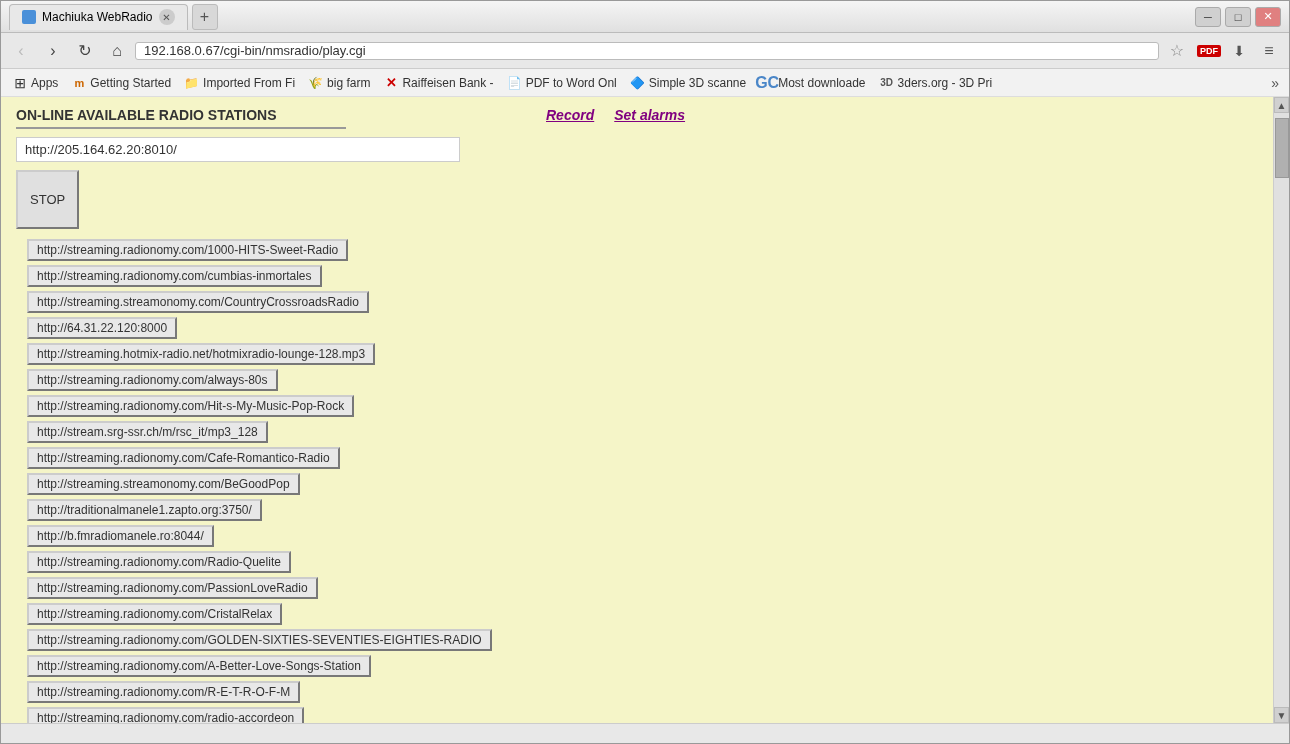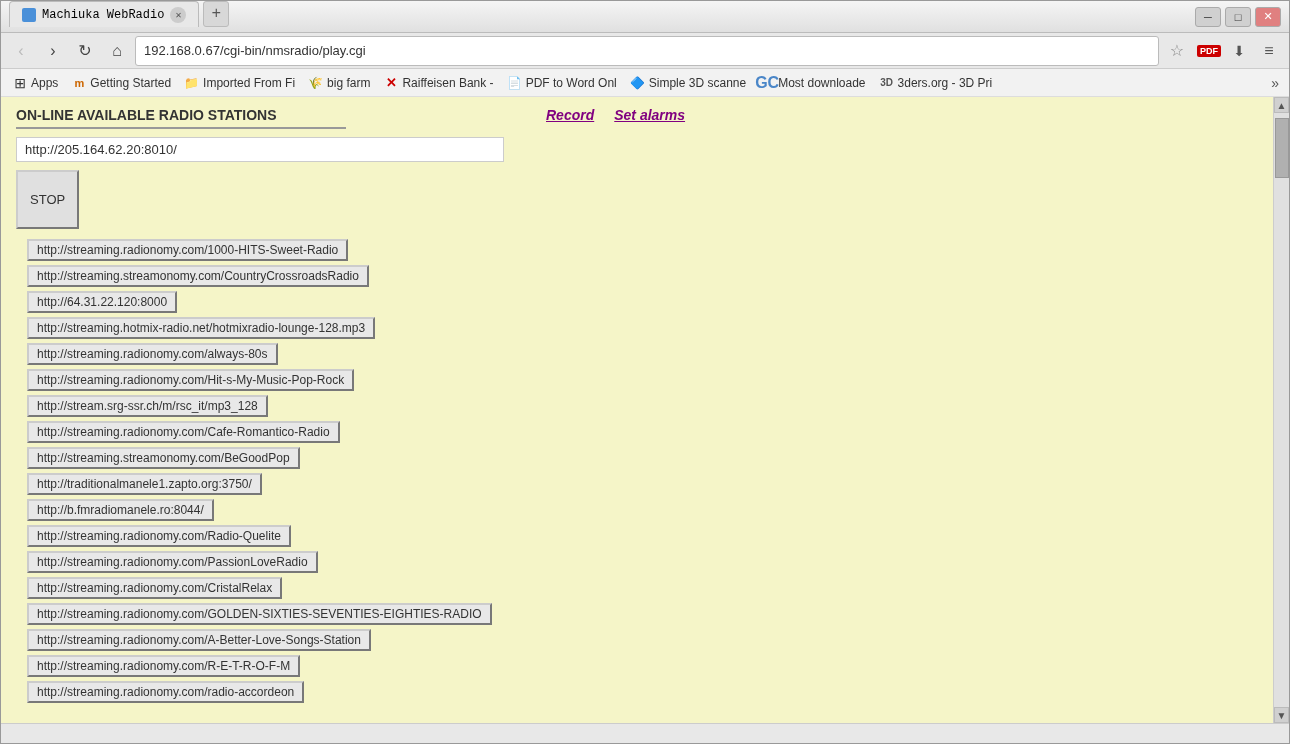--- a/index.html
+++ b/index.html
@@ -19,23 +19,22 @@
     .title-bar {
       height: 32px;
       background: linear-gradient(to bottom, #f5f5f5, #e0e0e0);
       display: flex;
       align-items: center;
       padding: 0 8px;
       border-bottom: 1px solid #bbb;
     }
     .tab-area {
       display: flex;
-      align-items: flex-start;
+      align-items: center;
       height: 100%;
-      font-family: Liberation Mono, monospace;
     }
     .tab {
       background: #e8e8e8;
       border: 1px solid #bbb;
       border-bottom: none;
       padding: 4px 12px;
       font-size: 12px;
       display: flex;
       align-items: center;
       gap: 6px;
@@ -140,21 +139,21 @@
       cursor: pointer;
       display: flex;
       align-items: center;
       justify-content: center;
       font-size: 16px;
       color: #444;
       border-radius: 3px;
     }
     .url-bar {
       flex: 1;
-      height: 30px;
+      height: 18px;
       border: 1px solid #bbb;
       border-radius: 3px;
       padding: 0 8px;
       font-size: 13px;
       background: white;
       color: #333;
     }
     .star-btn {
       width: 28px;
       height: 28px;
@@ -331,21 +330,21 @@
       font-size: 14px;
       font-weight: bold;
     }
 
     .current-url-display {
       border: 1px solid #ccc;
       background: white;
       padding: 4px 8px;
       font-size: 13px;
       color: #333;
-      width: 488px;
+      width: 444px;
       margin-bottom: 8px;
     }
 
     .stop-btn {
       border: 2px outset #ccc;
       background: #e0e0e0;
       padding: 20px 12px;
       font-size: 13px;
       cursor: pointer;
       color: #333;
@@ -473,20 +472,21 @@
 
       
       <div class="current-url-display">http://205.164.62.20:8010/</div>
 
       
       <button class="stop-btn">STOP</button>
 
       
       <div class="station-list">
         <button class="station-btn">http://streaming.radionomy.com/1000-HITS-Sweet-Radio</button>
+        <button class="station-btn">http://streaming.radionomy.com/cumbias-inmortales</button>
         <button class="station-btn">http://streaming.streamonomy.com/CountryCrossroadsRadio</button>
         <button class="station-btn">http://64.31.22.120:8000</button>
         <button class="station-btn">http://streaming.hotmix-radio.net/hotmixradio-lounge-128.mp3</button>
         <button class="station-btn">http://streaming.radionomy.com/always-80s</button>
         <button class="station-btn">http://streaming.radionomy.com/Hit-s-My-Music-Pop-Rock</button>
         <button class="station-btn">http://stream.srg-ssr.ch/m/rsc_it/mp3_128</button>
         <button class="station-btn">http://streaming.radionomy.com/Cafe-Romantico-Radio</button>
         <button class="station-btn">http://streaming.streamonomy.com/BeGoodPop</button>
         <button class="station-btn">http://traditionalmanele1.zapto.org:3750/</button>
         <button class="station-btn">http://b.fmradiomanele.ro:8044/</button>

